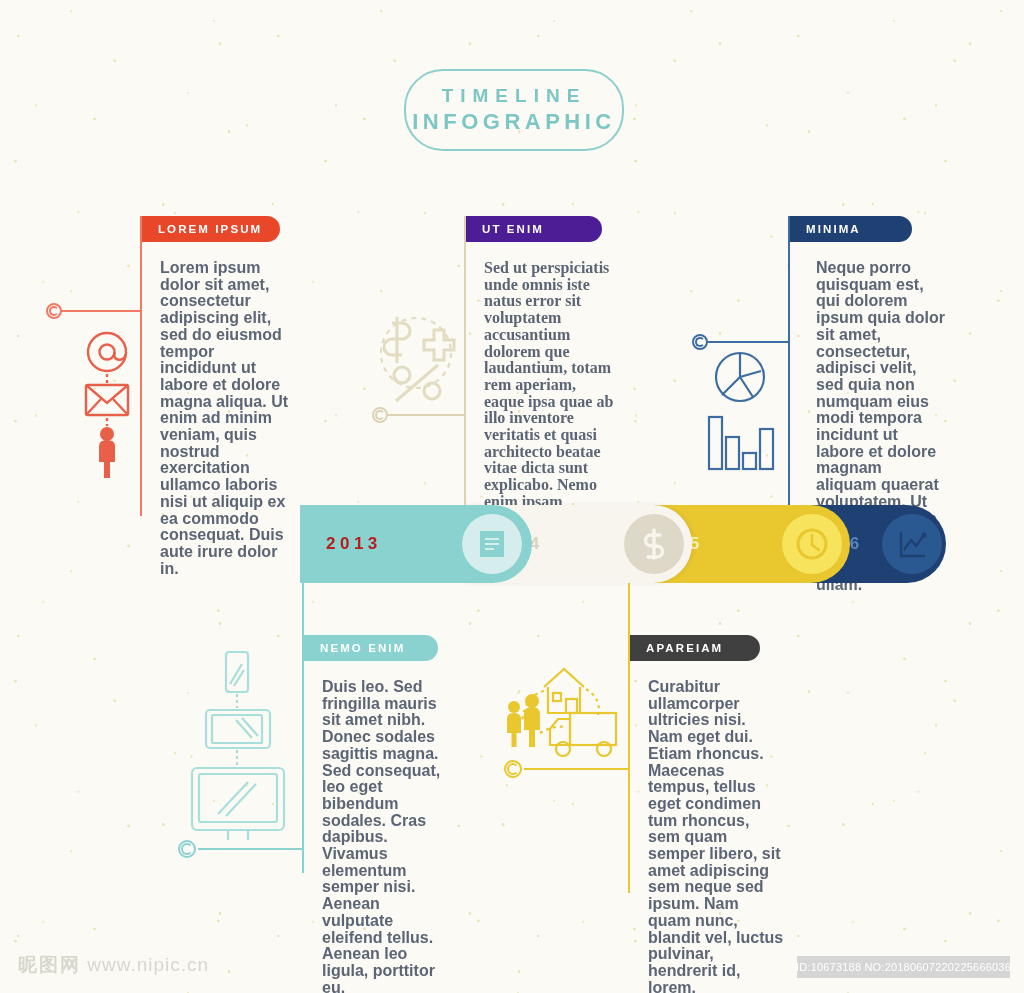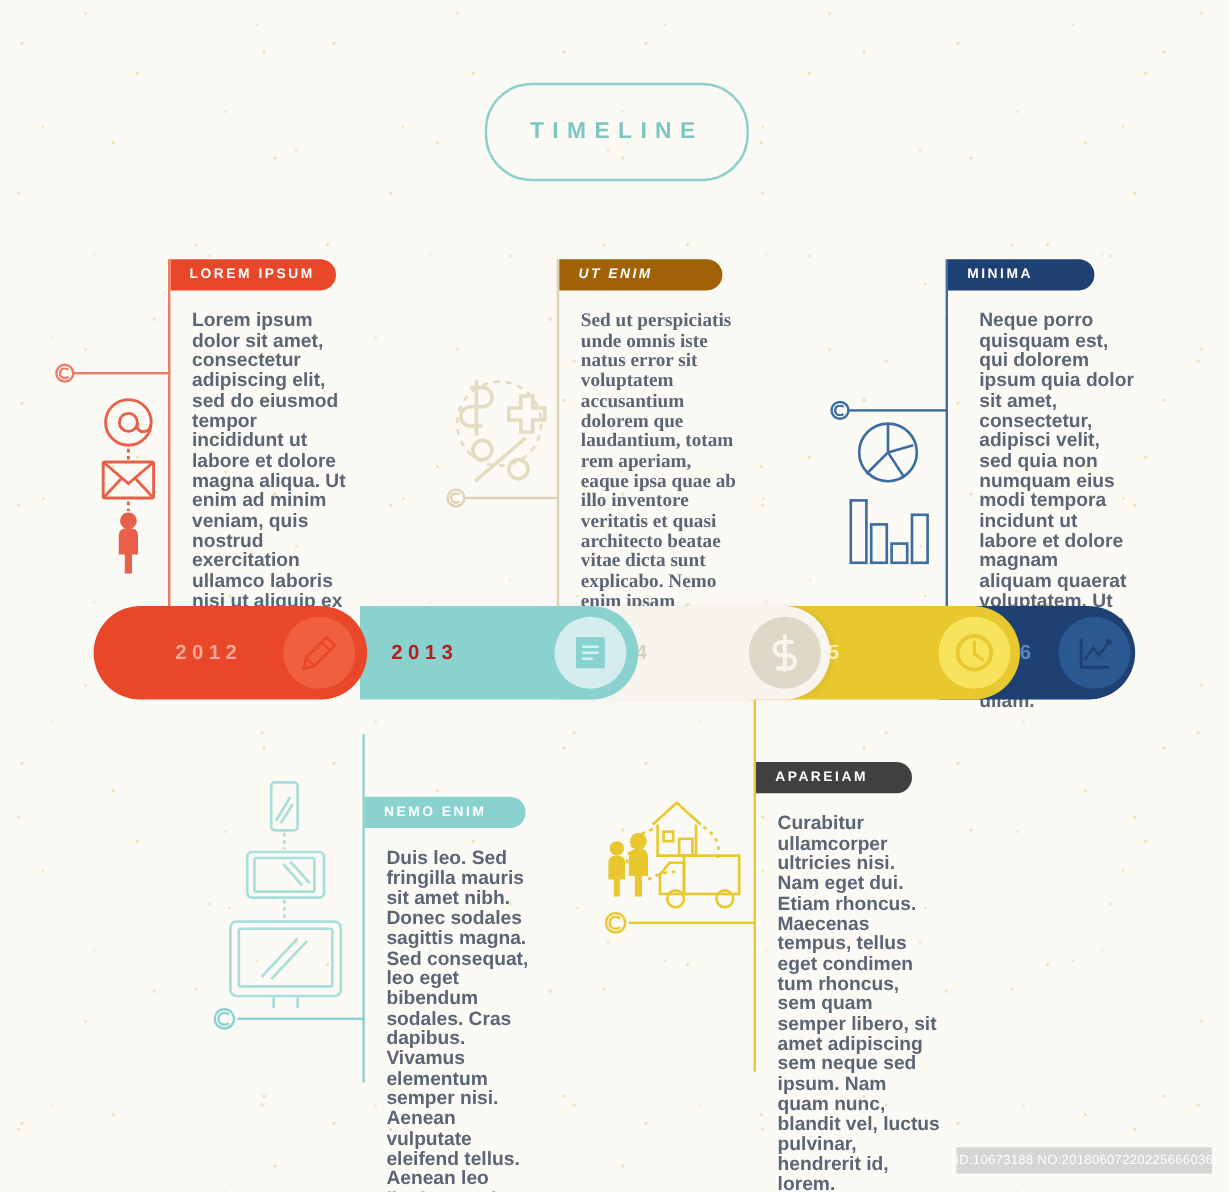--- a/index.html
+++ b/index.html
@@ -99,20 +99,21 @@
   }
 </style>
 </head>
 <body>
 
 <div id="stage">
   <div class="speckle"></div>
 
   <div id="title-badge">
     <div class="l1">TIMELINE</div>
+    <div class="l2">INFOGRAPHIC</div>
   </div>
 
   <div class="card" style="left:140px;top:216px;width:166px;height:300px;">
     <div class="vline" style="background:#ef7a65;height:300px;"></div>
     <div class="tab" style="background:#e8472a;width:138px;margin-left:2px;">
       <span>LOREM IPSUM</span>
     </div>
     <div class="body" style="width:166px;">Lorem ipsum dolor sit amet, consectetur adipiscing elit, sed do eiusmod tempor incididunt ut labore et dolore magna aliqua. Ut enim ad minim veniam, quis nostrud exercitation ullamco laboris nisi ut aliquip ex ea commodo consequat. Duis aute irure dolor in.</div>
   </div>
 
@@ -138,21 +139,21 @@
       </g>
       <g fill="#e8604a">
         <circle cx="29" cy="104" r="7"></circle>
         <path d="M21 116 q0 -6 8 -6 q8 0 8 6 v16 h-5 v16 h-6 v-16 h-5 z"></path>
       </g>
     </svg>
   </div>
 
   <div class="card" style="left:464px;top:216px;width:166px;height:290px;">
     <div class="vline" style="background:#ddd3b4;height:290px;"></div>
-    <div class="tab" style="background:#a16207;width:136px;margin-left:2px;font-style:italic;">
+    <div class="tab" style="background:#4c1d95;width:136px;margin-left:2px;">
       <span>UT ENIM</span>
     </div>
     <div class="body" style="width:166px;font-family:Liberation Serif, serif;">Sed ut perspiciatis unde omnis iste natus error sit voluptatem accusantium dolorem que laudantium, totam rem aperiam, eaque ipsa quae ab illo inventore veritatis et quasi architecto beatae vitae dicta sunt explicabo. Nemo enim ipsam voluptatem.</div>
   </div>
   <div class="conn" style="left:386px;top:414px;width:80px;height:2px;background:#ddd3b4;"></div>
   <div class="ring" style="left:372px;top:407px;width:16px;height:16px;border:2px solid #ddd3b4;"></div>
   <div class="ring" style="left:375px;top:410px;width:10px;height:10px;border:2px solid #ddd3b4;border-right-color:transparent;"></div>
 
   <div style="position:absolute;left:370px;top:305px;">
     <svg width="100" height="100" viewBox="0 0 100 100">
@@ -236,35 +237,23 @@
       <span class="knob" style="left:162px;top:9px;width:60px;height:60px;background:#d5eeed;">
           <svg width="30" height="32" viewBox="0 0 30 32">
             <rect x="3" y="3" width="24" height="26" fill="#8ad2cf"></rect>
             <g stroke="#d5eeed" stroke-width="2">
               <path d="M8 11 h14 M8 16 h14 M8 21 h9"></path>
             </g>
           </svg>
       </span>
     </div>
 
-    <div class="seg" style="left:0px;width:228px;background:#e8472a;border-radius:39px;">
-      <span class="yr" style="left:68px;color:#f6a894;">2012</span>
-      <span class="knob" style="left:158px;top:9px;width:60px;height:60px;background:#f0603f;">
-          <svg width="32" height="32" viewBox="0 0 32 32">
-            <g fill="none" stroke="#e8472a" stroke-width="2.2">
-              <path d="M22 3 L29 10 L12 27 L3 29 L5 20 Z"></path>
-              <path d="M18 7 L25 14"></path>
-              <path d="M5 20 L12 27"></path>
-            </g>
-          </svg>
-      </span>
-    </div>
-  </div>
-
-  <div class="card" style="left:302px;top:612px;width:164px;height:290px;">
+  </div>
+
+  <div class="card" style="left:302px;top:583px;width:164px;height:290px;">
     <div class="vline" style="background:#8ad2cf;height:290px;"></div>
     <div class="tab" style="background:#8ad2cf;width:134px;margin-left:2px;position:absolute;top:52px;">
       <span>NEMO ENIM</span>
     </div>
     <div class="body" style="width:164px;position:absolute;top:78px;">Duis leo. Sed fringilla mauris sit amet nibh. Donec sodales sagittis magna. Sed consequat, leo eget bibendum sodales. Cras dapibus. Vivamus elementum semper nisi. Aenean vulputate eleifend tellus. Aenean leo ligula, porttitor eu.</div>
   </div>
   <div class="conn" style="left:198px;top:848px;width:106px;height:2px;background:#8ad2cf;"></div>
   <div class="ring" style="left:178px;top:840px;width:18px;height:18px;border:2px solid #8ad2cf;"></div>
   <div class="ring" style="left:181px;top:843px;width:12px;height:12px;border:2px solid #8ad2cf;border-right-color:transparent;"></div>
 
@@ -320,14 +309,18 @@
       </g>
       <g fill="#e8c72f">
         <circle cx="14" cy="52" r="6"></circle>
         <path d="M7 64 q0 -6 7 -6 q7 0 7 6 v14 h-4.5 v14 h-5 v-14 h-4.5 z"></path>
         <circle cx="32" cy="46" r="7"></circle>
         <path d="M24 59 q0 -7 8 -7 q8 0 8 7 v16 h-5 v17 h-6 v-17 h-5 z"></path>
       </g>
     </svg>
   </div>
 
+  <div id="wm">
+    <span class="cn">昵图网</span>
+    <span>www.nipic.cn</span>
+  </div>
   <div id="idbar">ID:10673188 NO:20180607220225666036</div>
 </div>
 
 </body></html>

